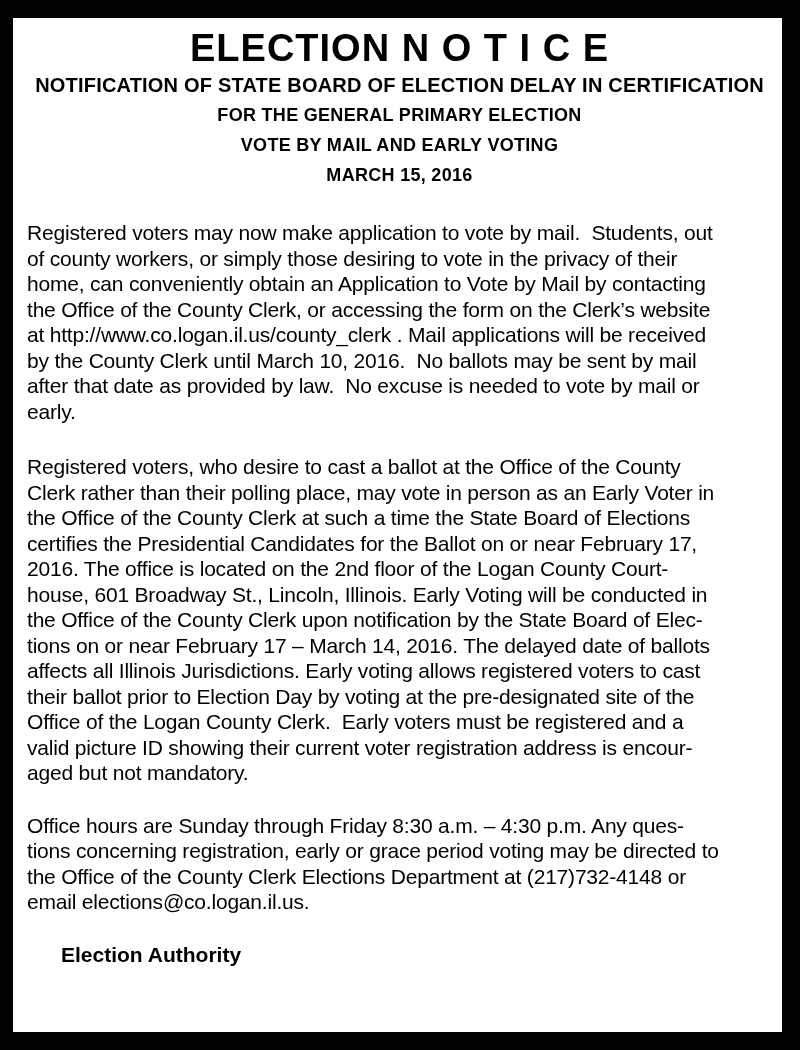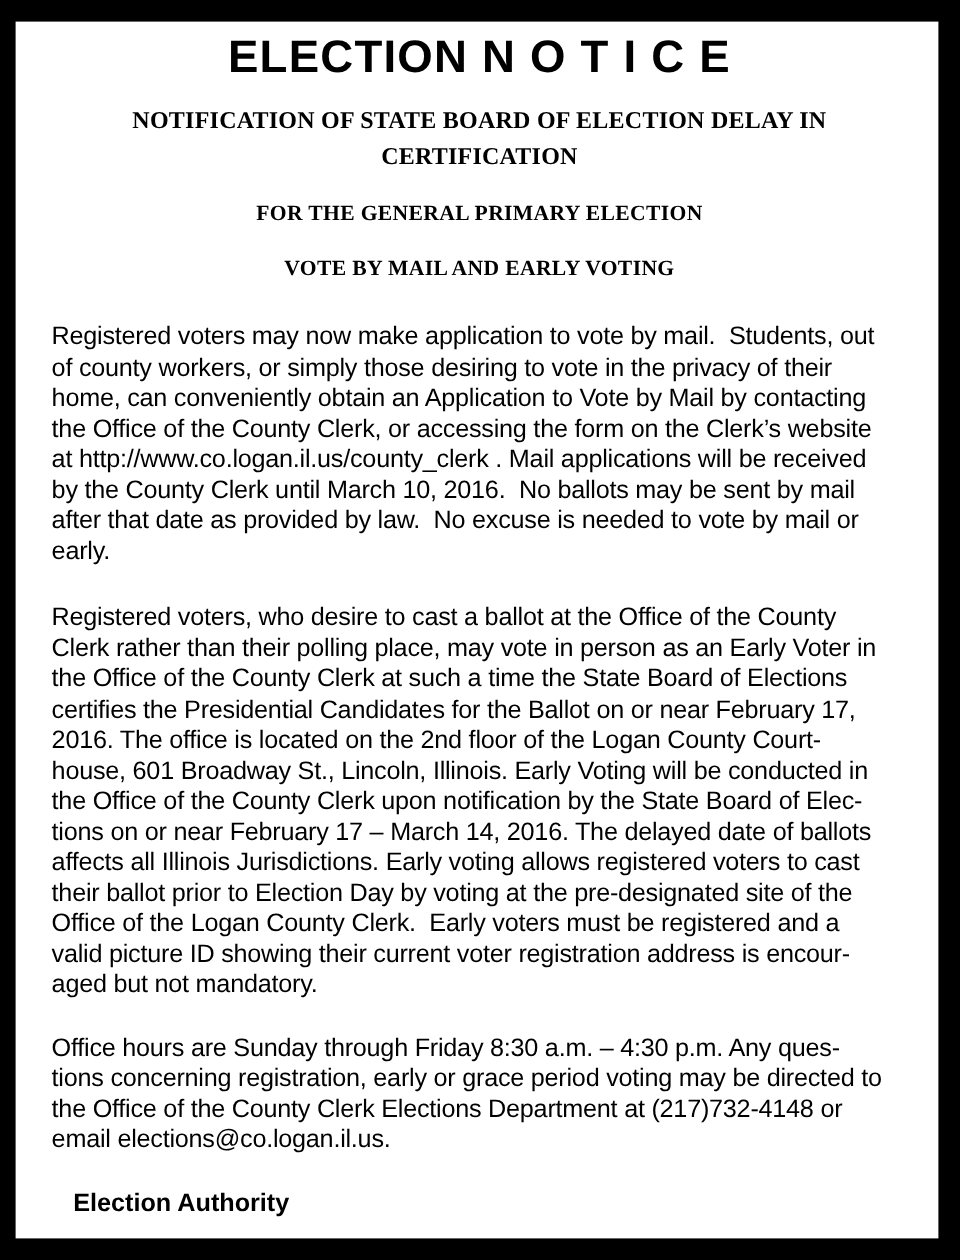--- a/index.html
+++ b/index.html
@@ -29,37 +29,36 @@
   .title {
     margin: 0;
     text-align: center;
     font-size: 38px;
     font-weight: bold;
     line-height: 44px;
     letter-spacing: 1px;
     white-space: pre-wrap;
   }
   .subheading {
-    margin: 16px;
+    margin: 0;
     text-align: center;
     font-weight: bold;
     line-height: 30px;
     white-space: pre-wrap;
-    font-family: Liberation Serif, serif;
   }
   .subheading.first {
     font-size: 20px;
     letter-spacing: 0.2px;
   }
   .subheading.rest {
     font-size: 18px;
     letter-spacing: 0.3px;
   }
   .body-par {
-    margin: 16px;
+    margin: 0;
     font-size: 21px;
     line-height: 25.5px;
     white-space: pre-wrap;
     letter-spacing: -0.2px;
   }
   .par-1 { margin-top: 30px; }
   .par-2 { margin-top: 30px; }
   .par-3 { margin-top: 27px; }
   .signature {
     margin-top: 26px;
@@ -74,20 +73,21 @@
 <body>
 
 <div class="canvas">
   <div class="paper">
 
     <header>
       <h1 class="title">ELECTION N O T I C E</h1>
       <h2 class="subheading first">NOTIFICATION OF STATE BOARD OF ELECTION DELAY IN CERTIFICATION</h2>
       <h2 class="subheading rest">FOR THE GENERAL PRIMARY ELECTION</h2>
       <h2 class="subheading rest">VOTE BY MAIL AND EARLY VOTING</h2>
+      <h2 class="subheading rest">MARCH 15, 2016</h2>
     </header>
 
     <main>
       <p class="body-par par-1">Registered voters may now make application to vote by mail.  Students, out
 of county workers, or simply those desiring to vote in the privacy of their
 home, can conveniently obtain an Application to Vote by Mail by contacting
 the Office of the County Clerk, or accessing the form on the Clerk’s website
 at http://www.co.logan.il.us/county_clerk . Mail applications will be received
 by the County Clerk until March 10, 2016.  No ballots may be sent by mail
 after that date as provided by law.  No excuse is needed to vote by mail or

